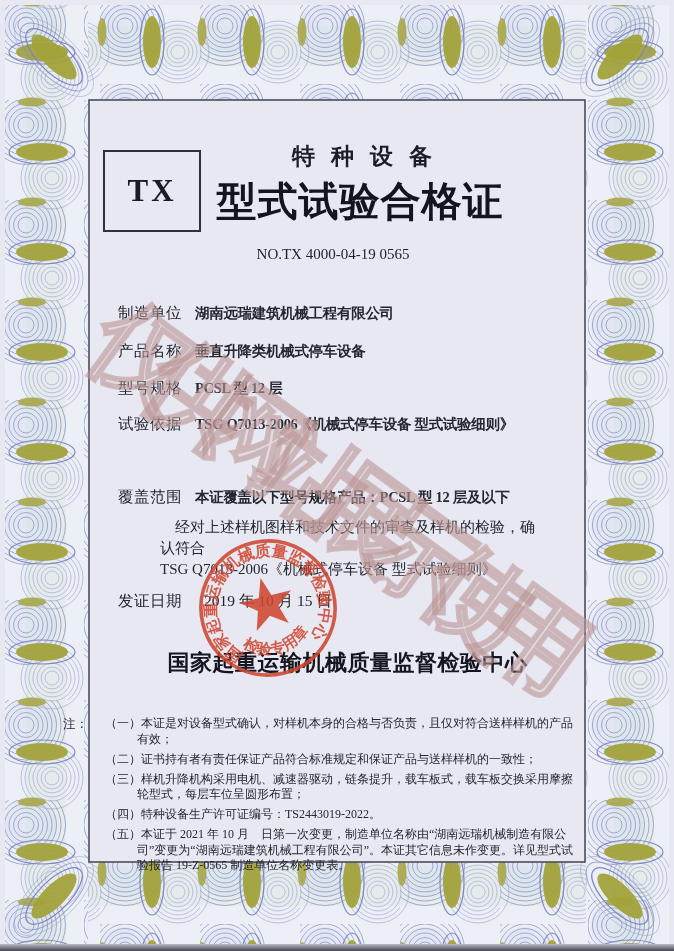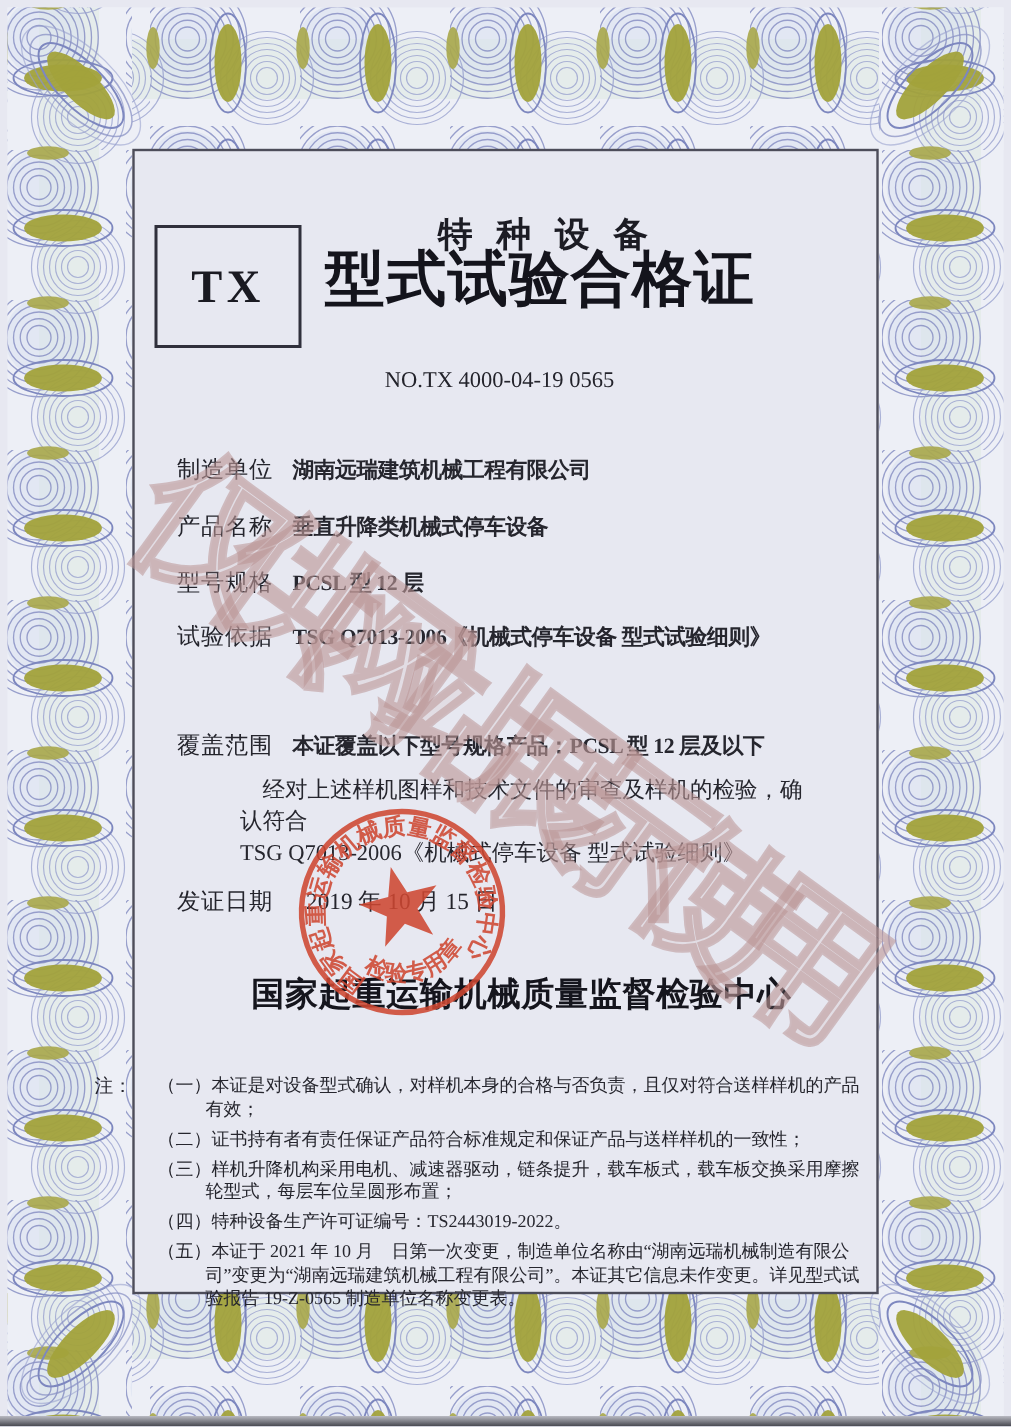--- a/index.html
+++ b/index.html
@@ -17,21 +17,21 @@
     left:103px;top:150px;width:94px;height:78px;
     border:2px solid #30303c;
     display:flex;align-items:center;justify-content:center;
     font-weight:bold;font-size:31px;letter-spacing:3px;color:#1a1a22;
   }
   .title-small{
     left:212px;top:141px;width:300px;text-align:center;
     font-size:23px;font-weight:600;letter-spacing:16px;text-indent:16px;color:#1c1c24;
   }
   .title-main{
-    left:200px;top:158px;width:320px;text-align:center;
+    left:200px;top:174px;width:320px;text-align:center;
     font-size:40px;font-weight:700;letter-spacing:1px;color:#14141c;
   }
   .cert-no{
     left:183px;top:246px;width:300px;text-align:center;
     font-family:Liberation Serif, serif;
     font-size:15px;letter-spacing:0px;color:#23232b;
   }
   .frow{left:118px;width:470px;font-size:15.5px;white-space:nowrap;}
   .flabel{display:inline-block;width:77px;letter-spacing:0.5px;color:#24242c;}
   .fvalue{font-size:14.5px;letter-spacing:-0.3px;color:#26262e;font-weight:bold;}

